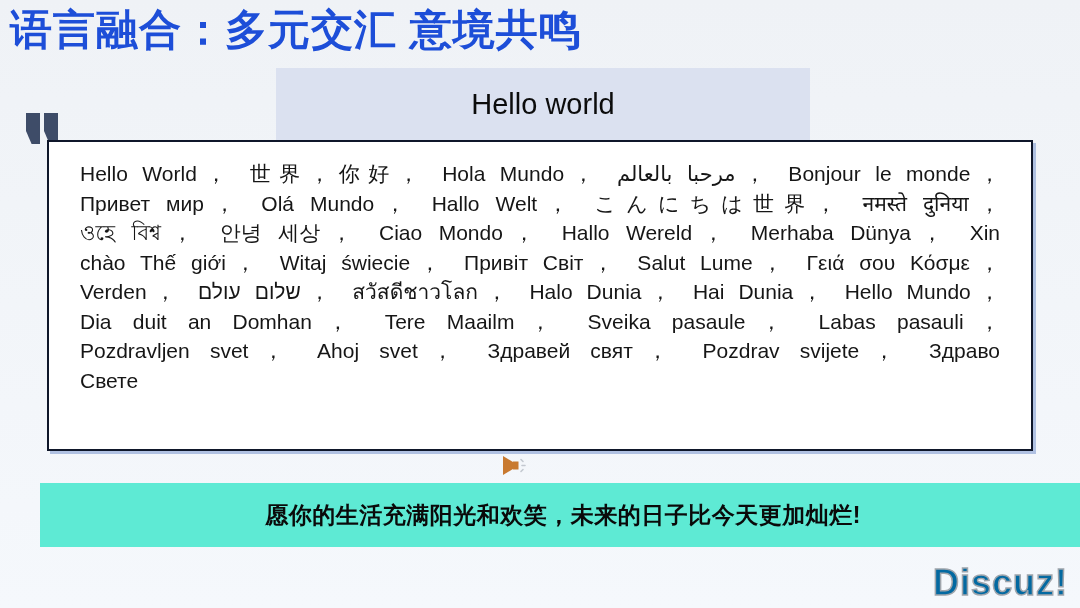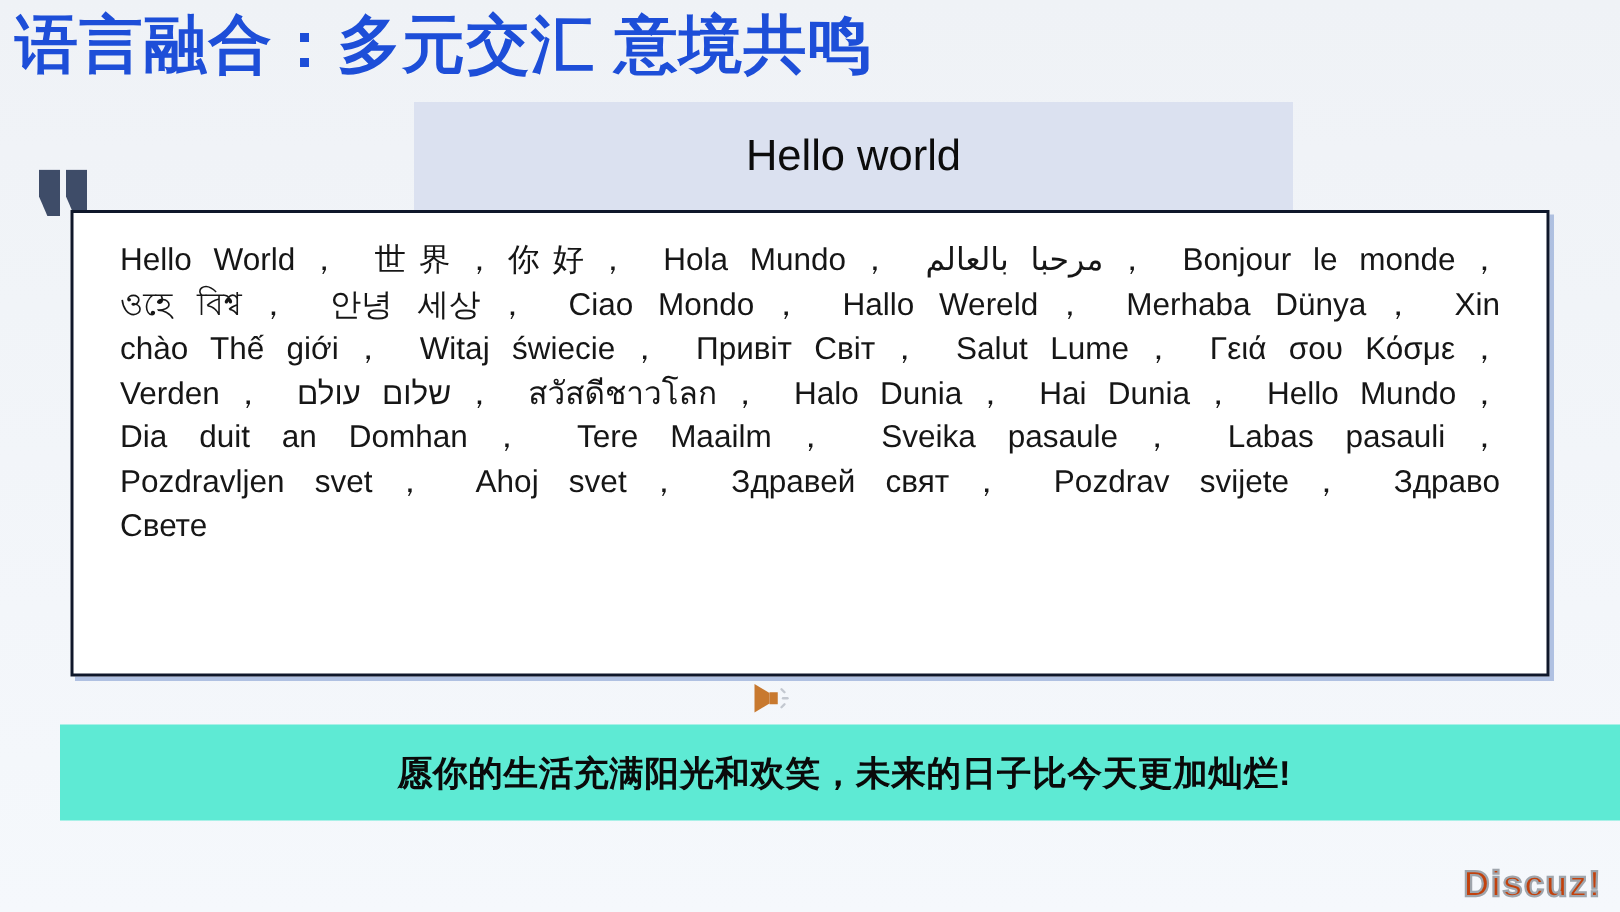--- a/index.html
+++ b/index.html
@@ -18,21 +18,21 @@
     font-size: 42px;
     font-weight: 900;
     color: #1d4ed8;
     letter-spacing: 1px;
     white-space: nowrap;
   }
 
   .header-box {
     position: absolute;
     left: 276px; top: 68px;
-    width: 586px; height: 72px;
+    width: 534px; height: 72px;
     background: #dbe1f0;
     display: flex;
     align-items: center;
     justify-content: center;
   }
   .header-box .header-label {
     font-size: 29px;
     font-weight: 500;
     color: #0c0c0c;
   }
@@ -88,23 +88,23 @@
   .footer-bar .footer-text {
     font-size: 23px;
     font-weight: bold;
     color: #0a0a0a;
     letter-spacing: 0.5px;
   }
 
   .watermark {
     position: absolute;
     right: 12px; bottom: 4px;
-    font-size: 24px;
+    font-size: 36px;
     font-weight: bold;
-    color: #c2410c;
+    color: #0369a1;
     -webkit-text-stroke: 1.5px #9fa5ac;
     text-shadow: 0 0 2px #ffffff;
     letter-spacing: 1px;
   }
 </style>
 </head>
 <body>
 
 <div class="slide-title">语言融合：多元交汇 意境共鸣</div>
 
@@ -112,20 +112,21 @@
   <span class="header-label">Hello world</span>
 </div>
 
 <span class="quote-icon">
   <span class="quote-mark"></span>
   <span class="quote-mark"></span>
 </span>
 
 <div class="greetings-box">
   <div class="tline">Hello World， 世界，你好， Hola Mundo， مرحبا بالعالم， Bonjour le monde，</div>
+  <div class="tline">Привет мир， Olá Mundo， Hallo Welt， こんにちは世界， नमस्ते दुनिया，</div>
   <div class="tline">ওহে বিশ্ব， 안녕 세상， Ciao Mondo， Hallo Wereld， Merhaba Dünya， Xin</div>
   <div class="tline">chào Thế giới， Witaj świecie， Привіт Світ， Salut Lume， Γειά σου Κόσμε，</div>
   <div class="tline">Verden， שלום עולם， สวัสดีชาวโลก， Halo Dunia， Hai Dunia， Hello Mundo，</div>
   <div class="tline">Dia duit an Domhan， Tere Maailm， Sveika pasaule， Labas pasauli，</div>
   <div class="tline">Pozdravljen svet， Ahoj svet， Здравей свят， Pozdrav svijete， Здраво</div>
   <div class="tline last">Свете</div>
 </div>
 
 <svg class="audio-icon" viewBox="0 0 28 24" xmlns="http://www.w3.org/2000/svg">
   <polygon points="1,2 11,8 11,15 1,21" fill="#c8792f"></polygon>

